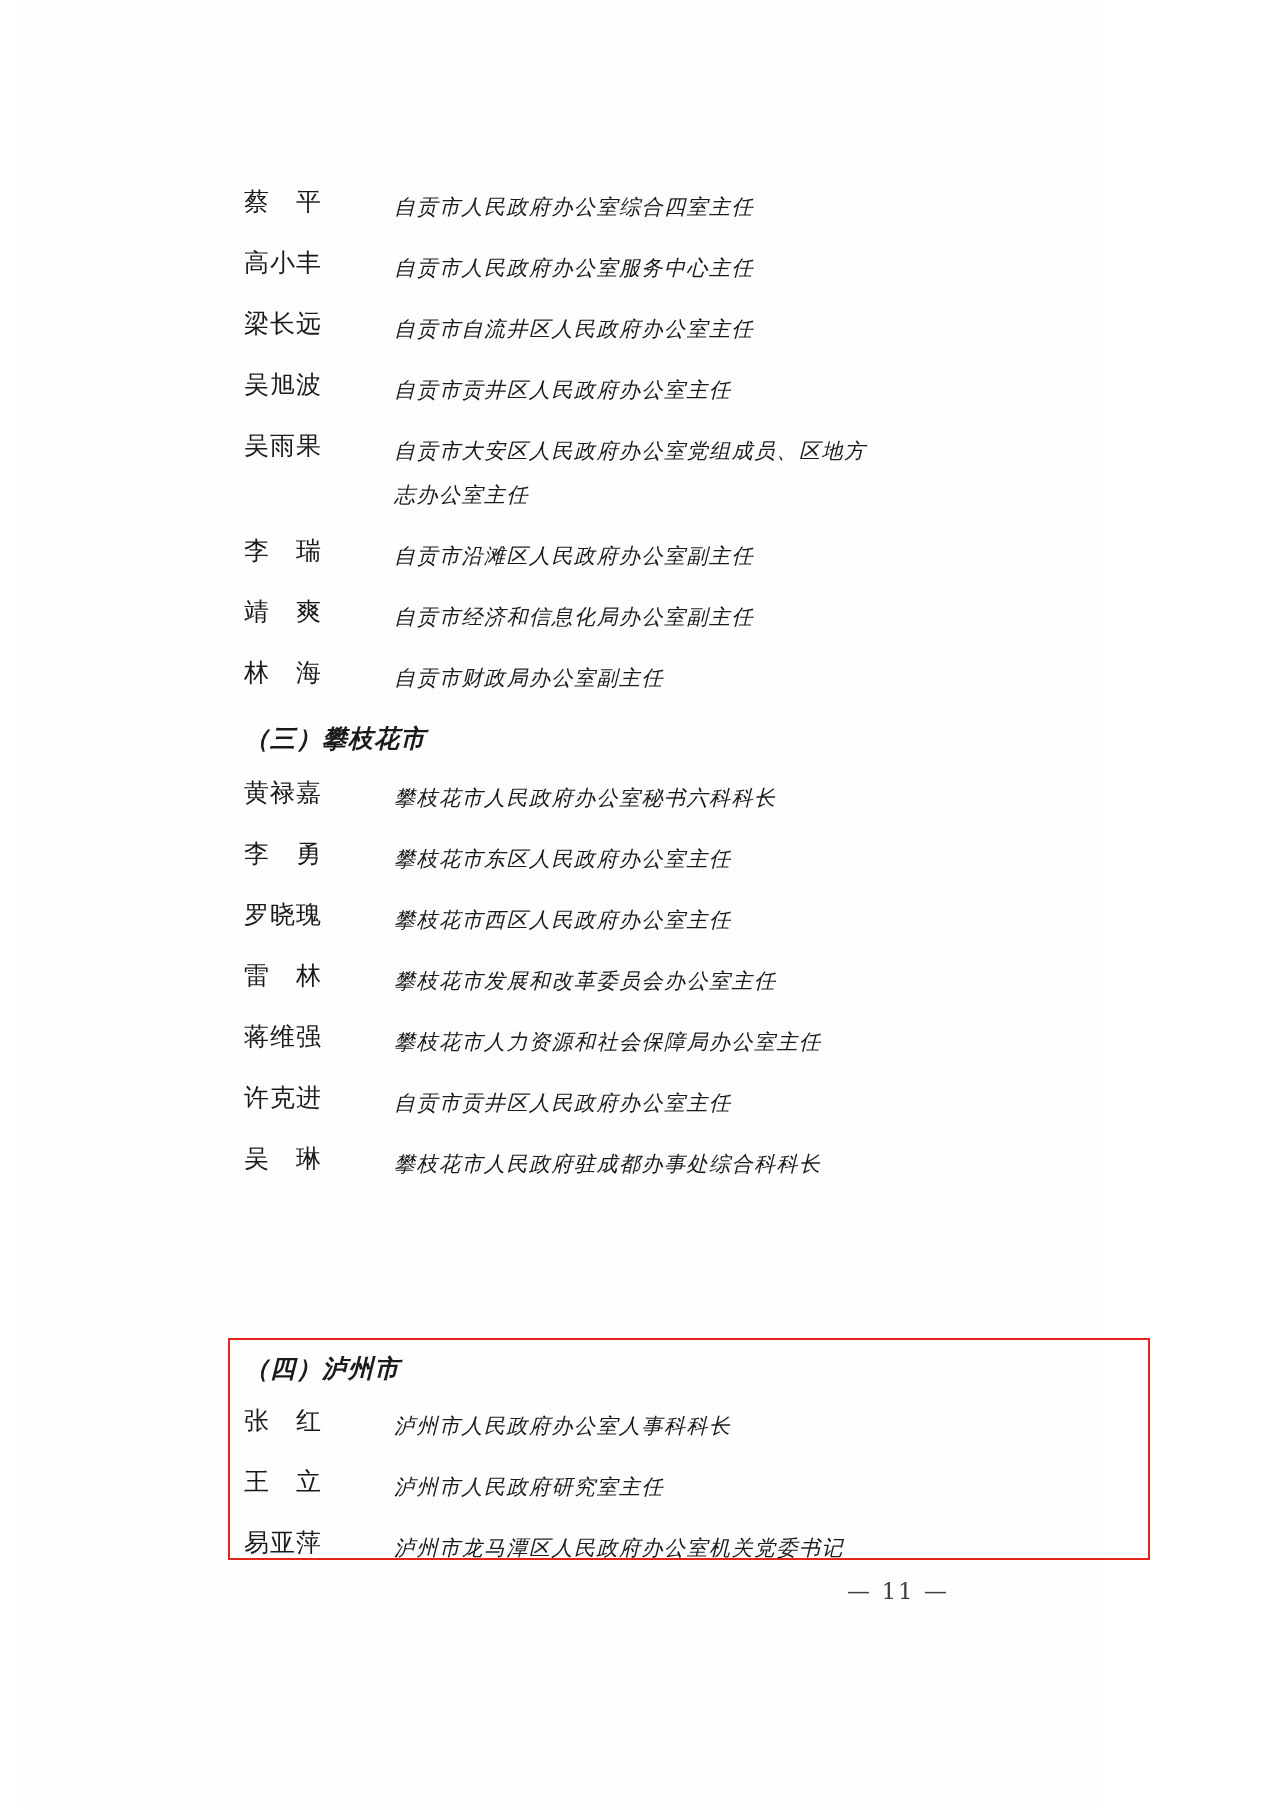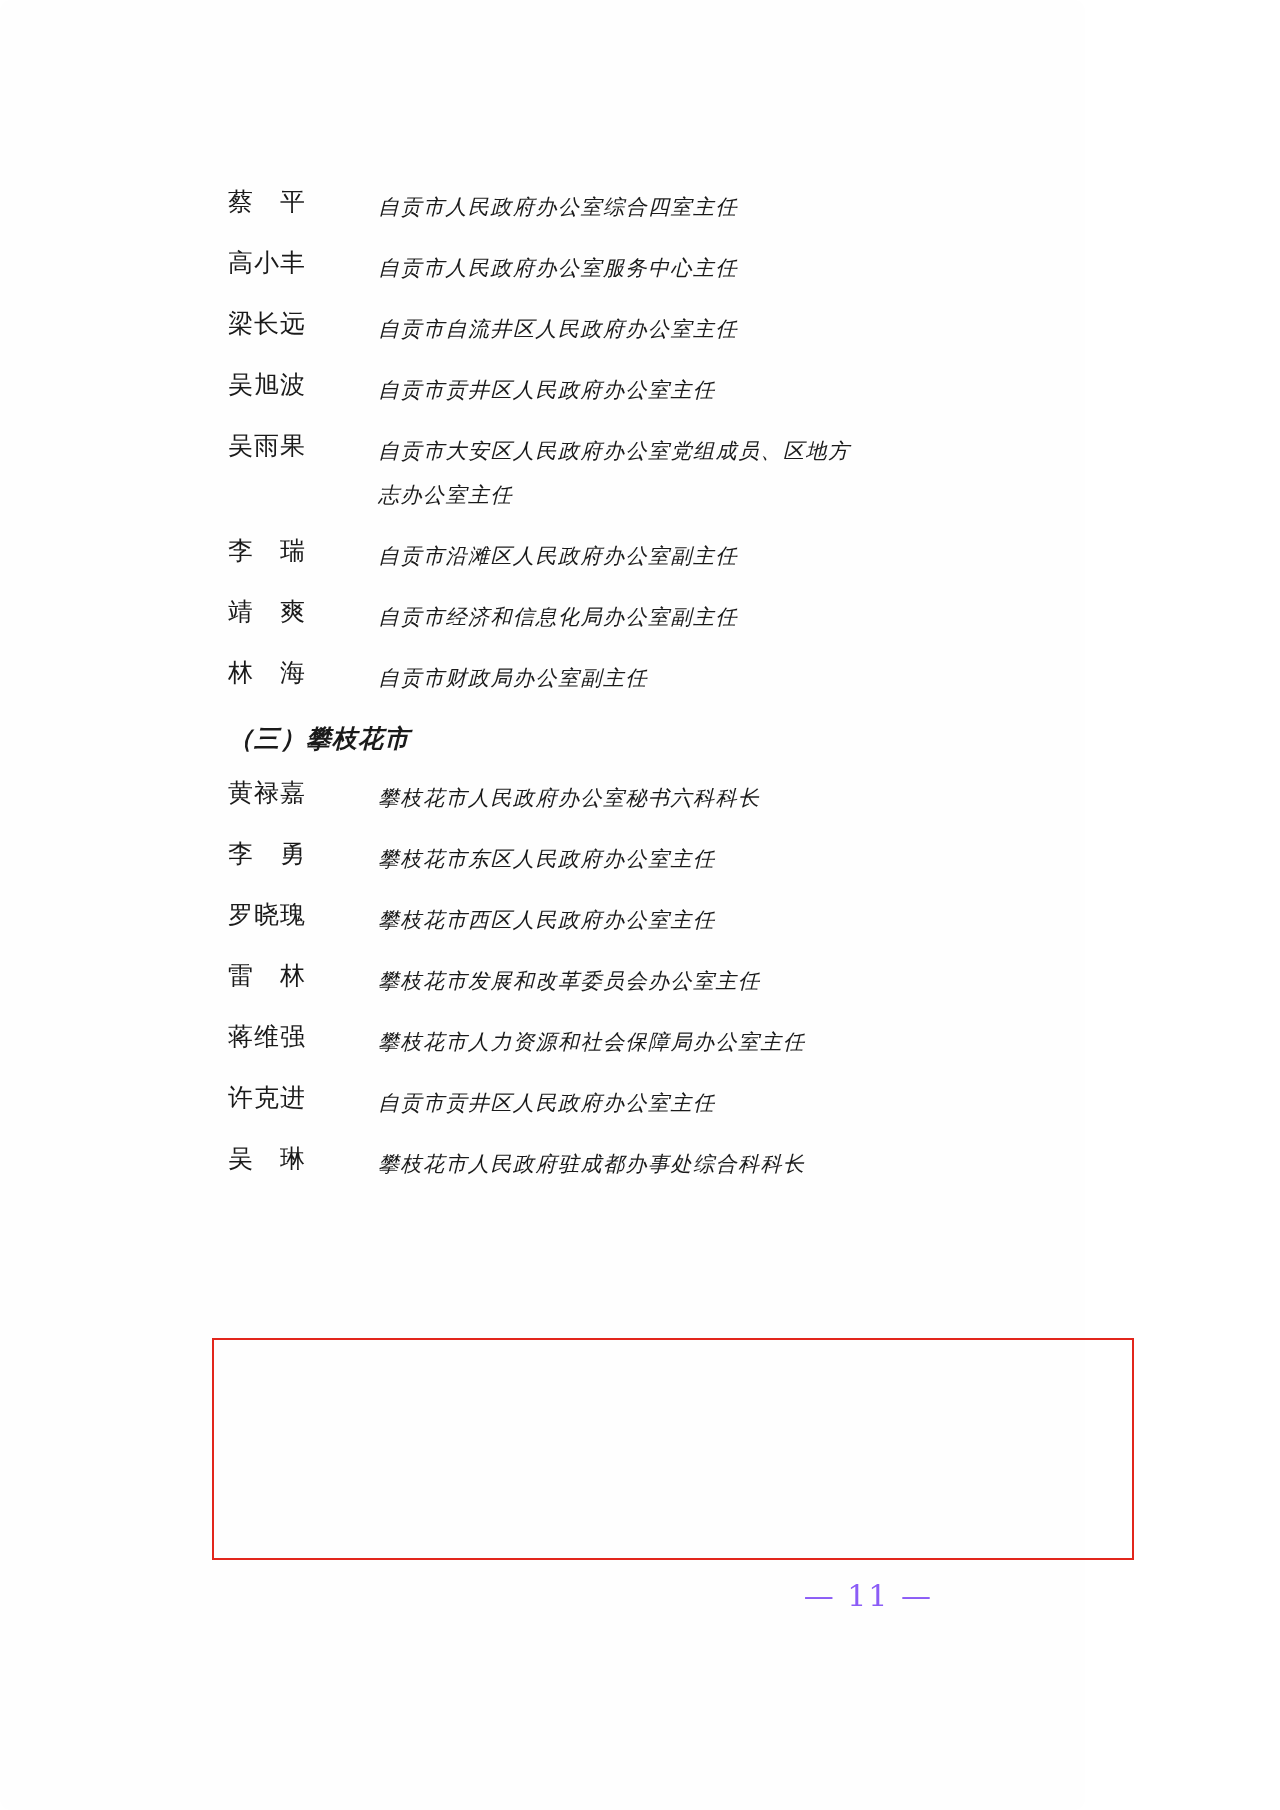--- a/index.html
+++ b/index.html
@@ -10,21 +10,21 @@
   body {
     width: 1280px;
     height: 1810px;
     font-family: "DejaVu Serif", "Liberation Serif", serif;
     color: #1a1a1a;
     position: relative;
     overflow: hidden;
   }
   .page {
     position: absolute;
-    left: 0;
+    left: 16px;
     top: 0;
     width: 1085px;
     height: 1810px;
     background: #fefefe;
     border-radius: 11px;
   }
   .content {
     position: absolute;
     left: 228px;
     top: 185px;
@@ -85,23 +85,23 @@
   }
   .highlight-content .section-heading {
     margin-top: 0;
     margin-bottom: 18px;
   }
 
   .page-number {
     position: absolute;
     right: 152px;
     top: 1578px;
-    font-size: 30px;
+    font-size: 23px;
     letter-spacing: 2px;
-    color: #8b5cf6;
+    color: #404040;
   }
 </style>
 </head>
 <body>
 
 <div class="page">
 
   <div class="content">
 
     <div>
@@ -199,16 +199,37 @@
         <span class="title">
             <span class="cont">攀枝花市人民政府驻成都办事处综合科科长</span>
           </span>
       </div>
     </div>
 
   </div>
 
   <div class="highlight-box"></div>
 
+  <div class="highlight-content">
+    <div class="section-heading">（四）泸州市</div>
+    <div class="entry">
+      <span class="name">张　红</span>
+      <span class="title">
+          <span class="cont">泸州市人民政府办公室人事科科长</span>
+        </span>
+    </div>
+    <div class="entry">
+      <span class="name">王　立</span>
+      <span class="title">
+          <span class="cont">泸州市人民政府研究室主任</span>
+        </span>
+    </div>
+    <div class="entry">
+      <span class="name">易亚萍</span>
+      <span class="title">
+          <span class="cont">泸州市龙马潭区人民政府办公室机关党委书记</span>
+        </span>
+    </div>
+  </div>
 
   <div class="page-number">— 11 —</div>
 
 </div>
 
 </body></html>

